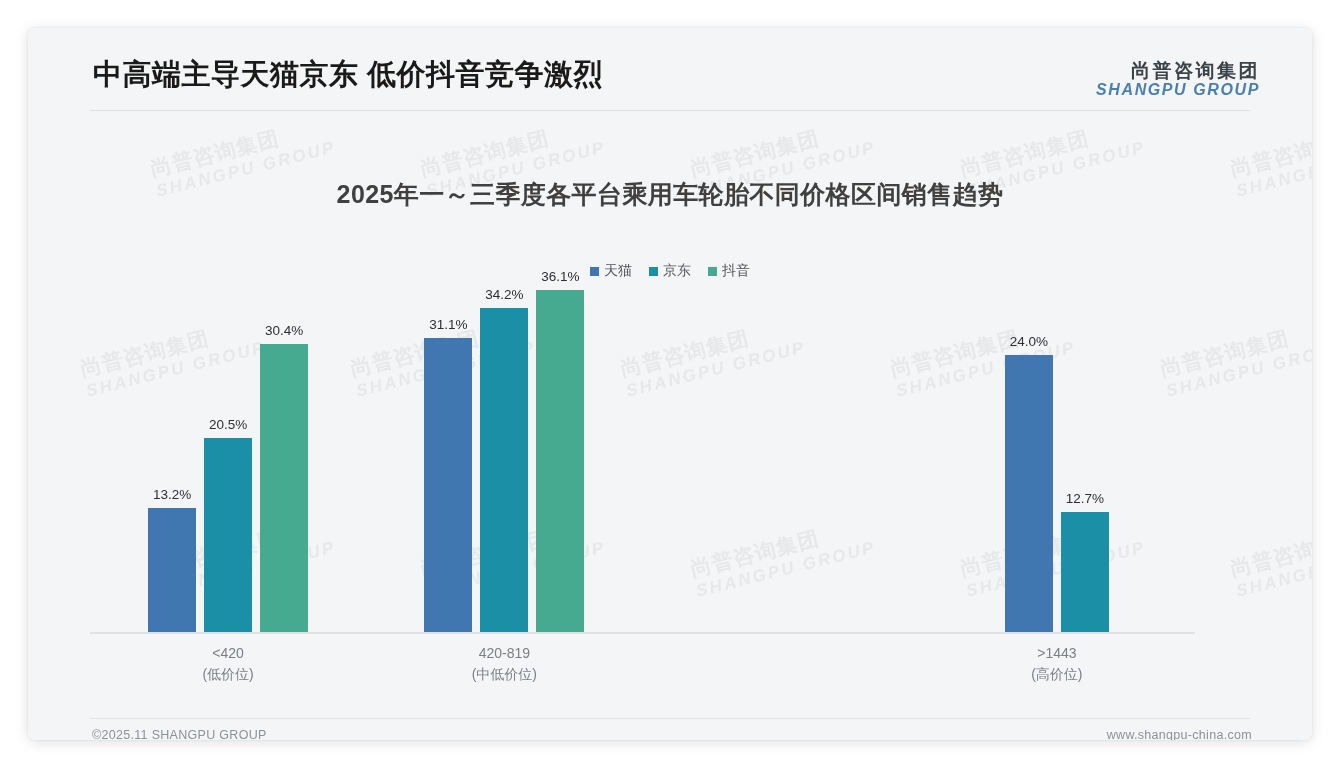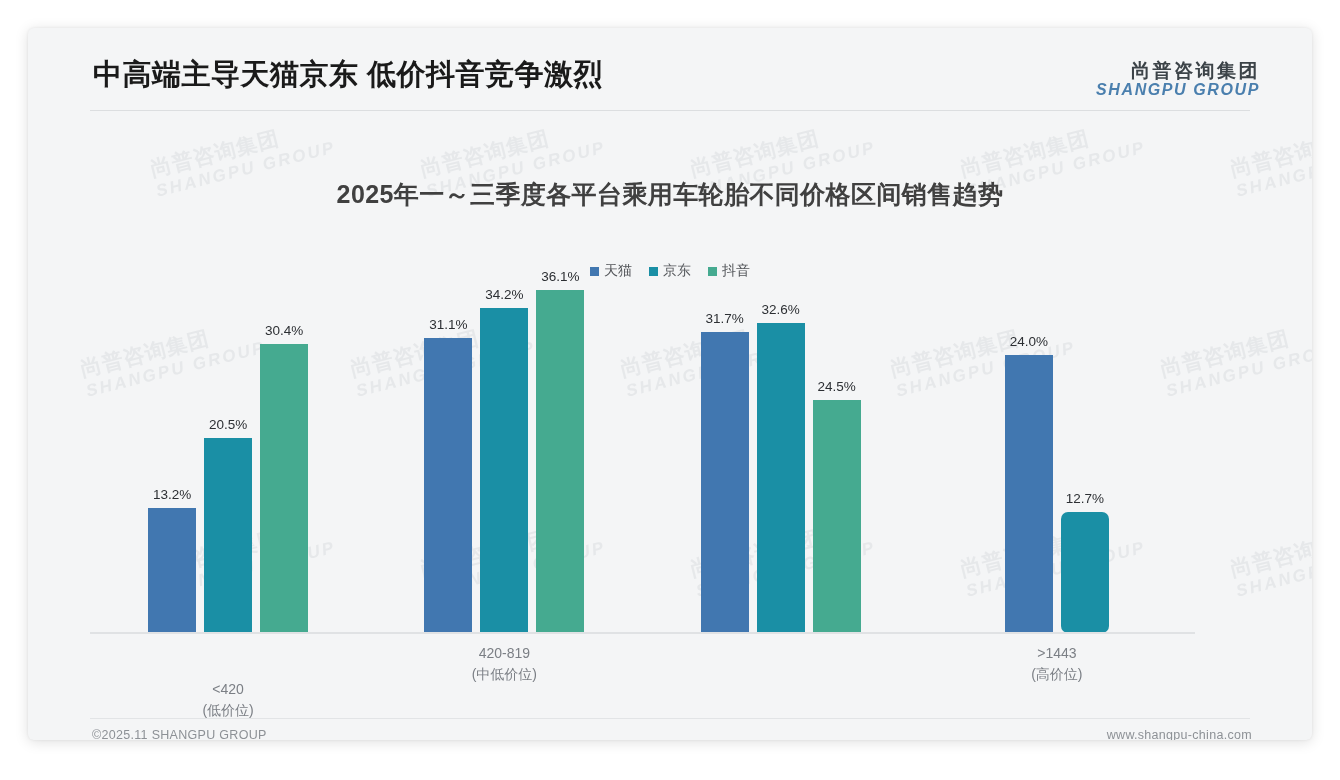--- a/index.html
+++ b/index.html
@@ -349,52 +349,35 @@
           <div class="bar" style="background: rgb(26, 143, 165); height: 324.9px;">
             <div class="bar-label">34.2%</div>
           </div>
         </div>
         <div class="bar-wrap">
           <div class="bar" style="background: rgb(69, 170, 144); height: 342.95px;">
             <div class="bar-label">36.1%</div>
           </div>
         </div>
       </div>
-      <div class="group" style="left: 606.625px; width: 168px;">
-        <div class="bar-wrap">
-          <div class="bar" style="background: rgb(65, 119, 176); height: 301.15px;">
-            <div class="bar-label">31.7%</div>
-          </div>
-        </div>
-        <div class="bar-wrap">
-          <div class="bar" style="background: rgb(26, 143, 165); height: 309.7px;">
-            <div class="bar-label">32.6%</div>
-          </div>
-        </div>
-        <div class="bar-wrap">
-          <div class="bar" style="background: rgb(69, 170, 144); height: 232.75px;">
-            <div class="bar-label">24.5%</div>
-          </div>
-        </div>
-      </div>
       <div class="group" style="left: 882.875px; width: 168px;">
         <div class="bar-wrap">
           <div class="bar" style="background: rgb(65, 119, 176); height: 278px;">
             <div class="bar-label">24.0%</div>
           </div>
         </div>
         <div class="bar-wrap">
-          <div class="bar" style="background: rgb(26, 143, 165); height: 120.65px; border-radius: 7px;">
+          <div class="bar" style="background: rgb(26, 143, 165); height: 120.65px;">
             <div class="bar-label">12.7%</div>
           </div>
         </div>
       </div>
     </div>
   <div id="baseline"></div>
 
   <div id="footer-rule"></div>
   <div id="footer-left">©2025.11 SHANGPU GROUP</div>
   <div id="footer-right">www.shangpu-china.com</div>
 
-<div class="cat-label" style="left: 116.125px; width: 168px; margin-top: 36px;"><span>&lt;420</span><span class="cat-sub">(低价位)</span></div>
+<div class="cat-label" style="left: 116.125px; width: 168px;"><span>&lt;420</span><span class="cat-sub">(低价位)</span></div>
     <div class="cat-label" style="left: 392.375px; width: 168px;"><span>420-819</span><span class="cat-sub">(中低价位)</span></div>
     <div class="cat-label" style="left: 944.875px; width: 168px;"><span>&gt;1443</span><span class="cat-sub">(高价位)</span></div>
   </div>
 
 </body></html>

